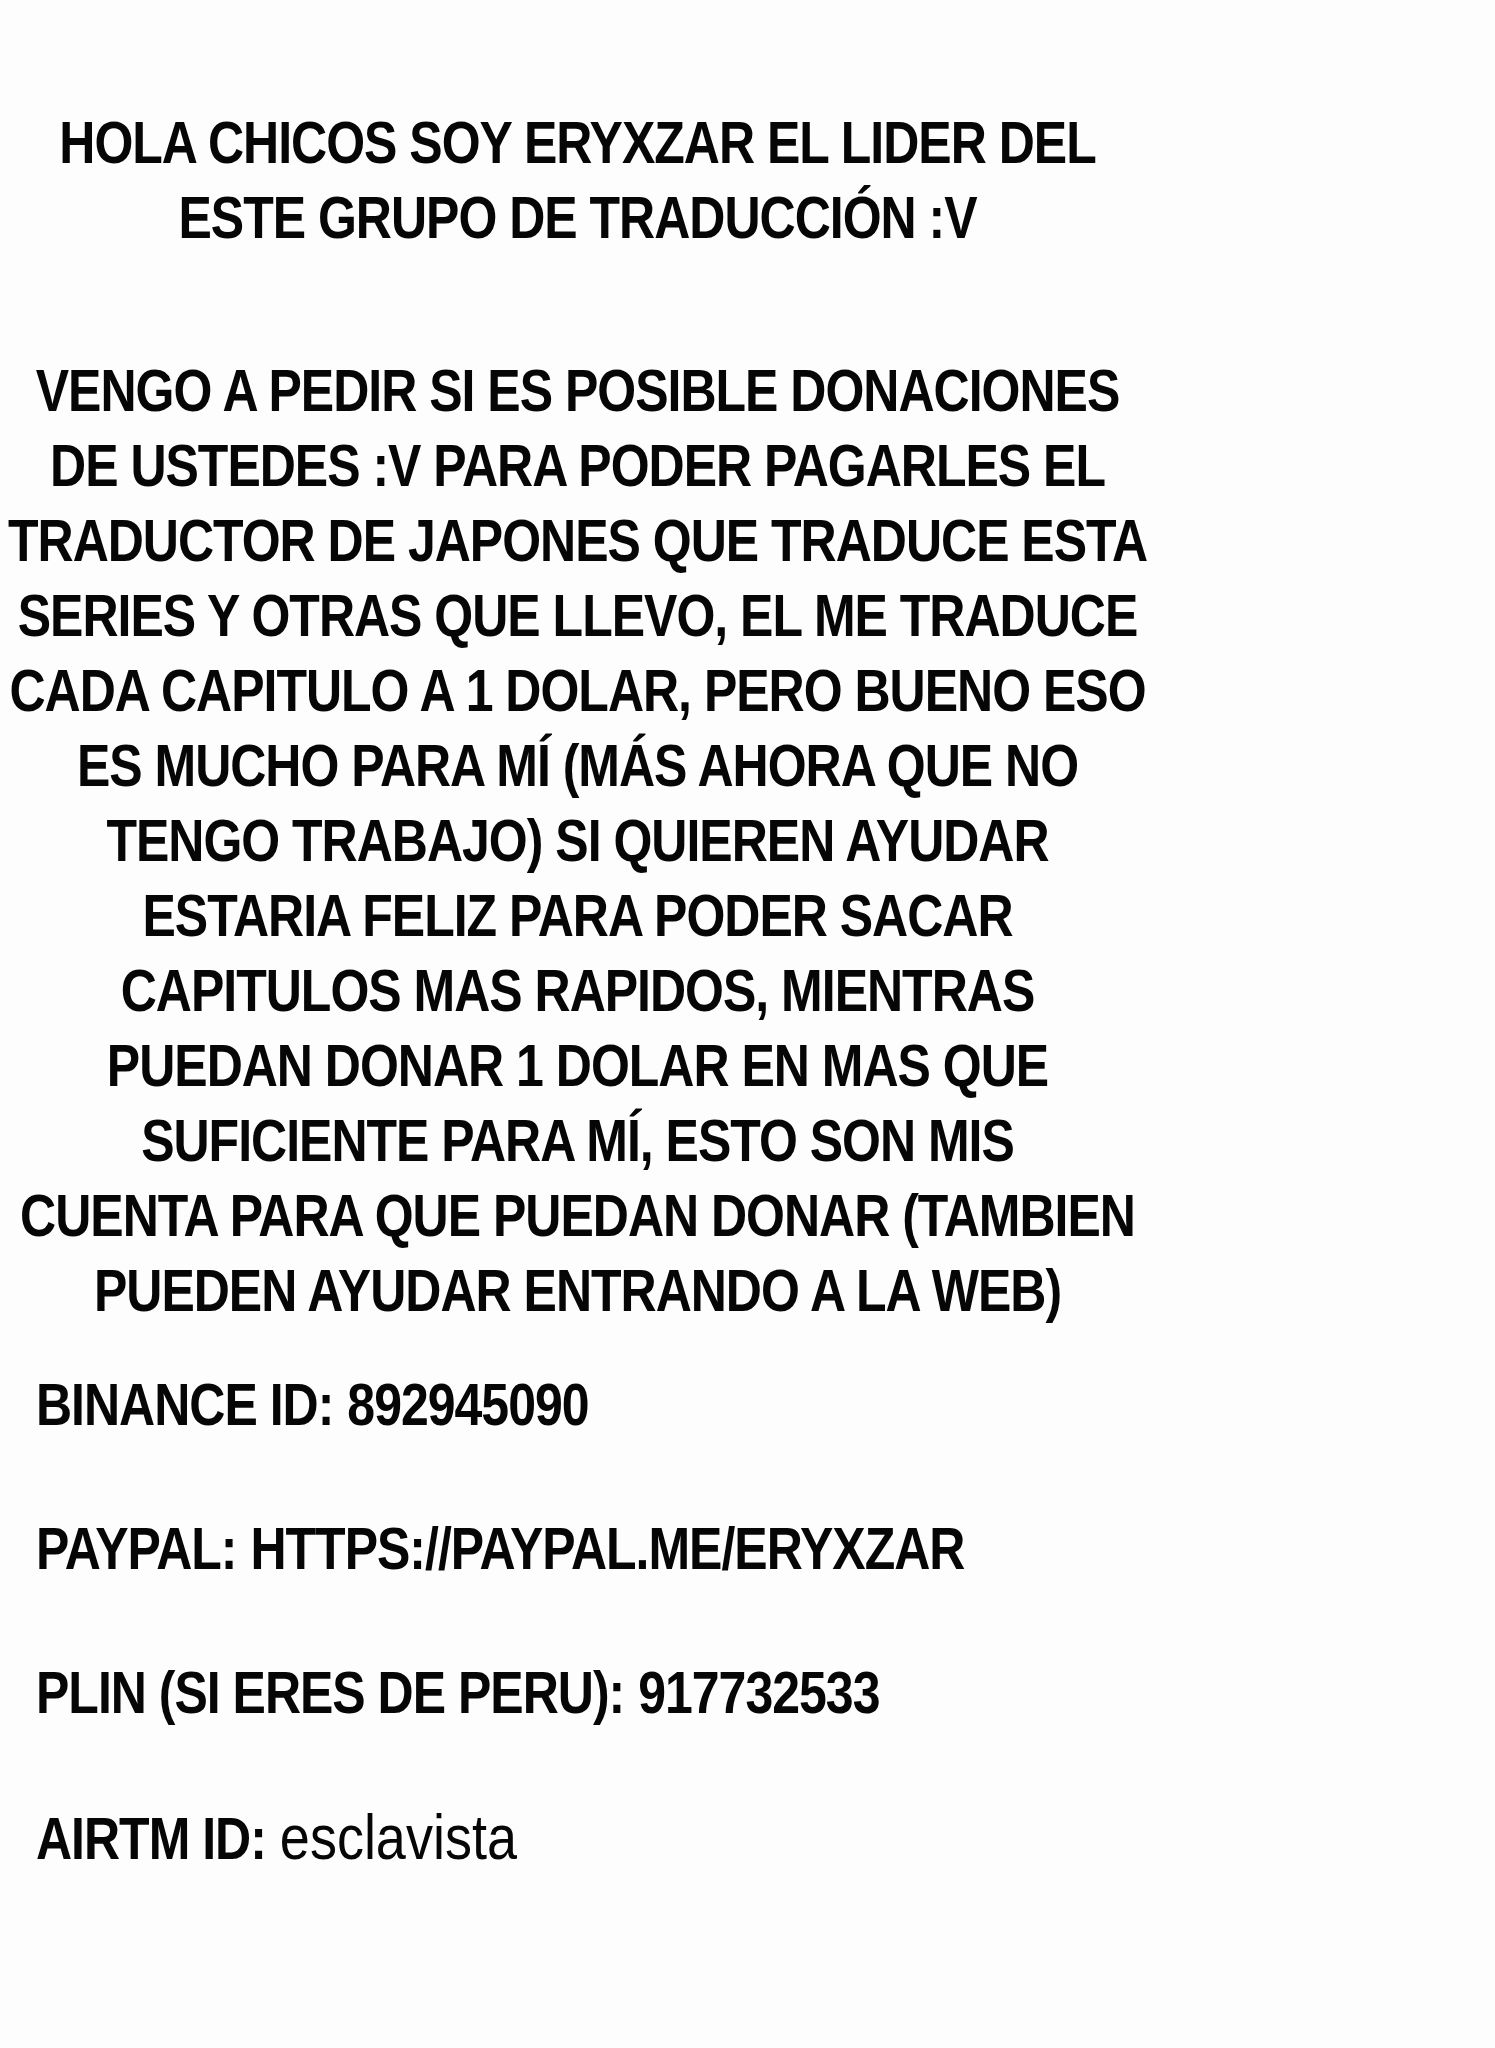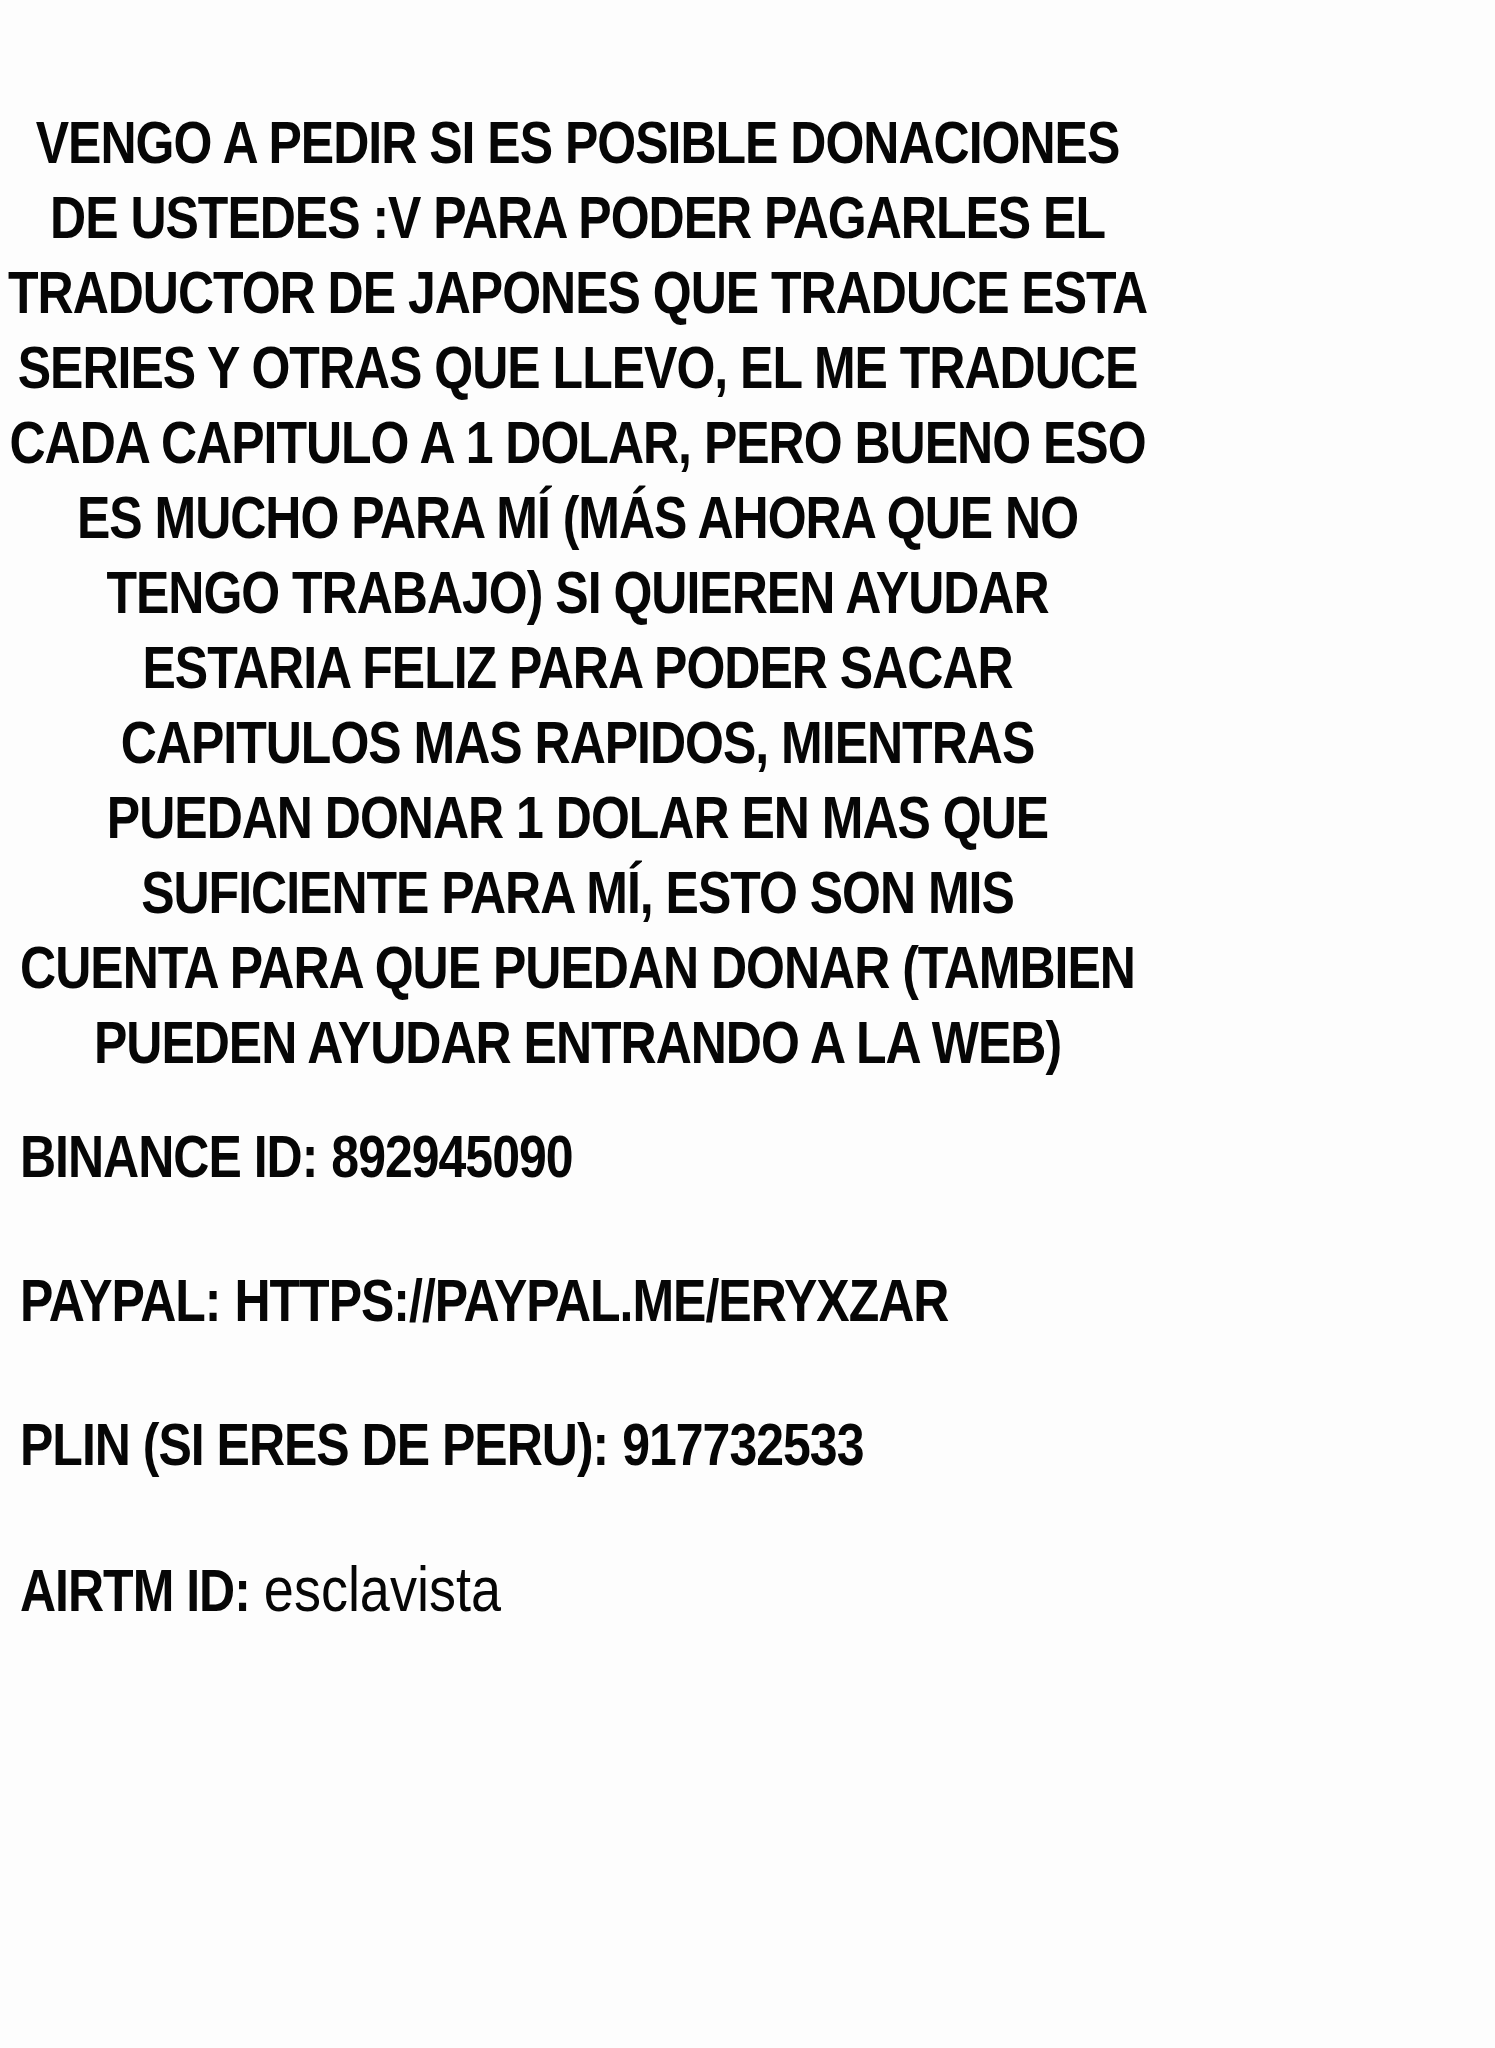--- a/index.html
+++ b/index.html
@@ -24,21 +24,21 @@
     line-height: 75px;
     letter-spacing: -1px;
     text-align: center;
     white-space: nowrap;
     transform: scaleY(1.18);
   }
   .header-block {
     margin-bottom: 98px;
   }
   .accounts {
-    padding-left: 20px;
+    padding-left: 36px;
     margin-top: 38px;
   }
   .account-row {
     font-size: 50px;
     line-height: 77px;
     letter-spacing: -1px;
     white-space: nowrap;
     transform: scaleY(1.18);
     transform-origin: left center;
     margin-bottom: 67px;
@@ -50,20 +50,24 @@
     font-weight: 400;
     letter-spacing: 0px;
     font-size: 54px;
   }
 </style>
 </head>
 <body>
 
 <div class="content">
 
+  <div class="header-block">
+    <div class="line">HOLA CHICOS SOY ERYXZAR EL LIDER DEL</div>
+    <div class="line">ESTE GRUPO DE TRADUCCIÓN :V</div>
+  </div>
 
   <div class="body-block">
     <div class="line">VENGO A PEDIR SI ES POSIBLE DONACIONES</div>
     <div class="line">DE USTEDES :V PARA PODER PAGARLES EL</div>
     <div class="line">TRADUCTOR DE JAPONES QUE TRADUCE ESTA</div>
     <div class="line">SERIES Y OTRAS QUE LLEVO, EL ME TRADUCE</div>
     <div class="line">CADA CAPITULO A 1 DOLAR, PERO BUENO ESO</div>
     <div class="line">ES MUCHO PARA MÍ (MÁS AHORA QUE NO</div>
     <div class="line">TENGO TRABAJO) SI QUIEREN AYUDAR</div>
     <div class="line">ESTARIA FELIZ PARA PODER SACAR</div>

